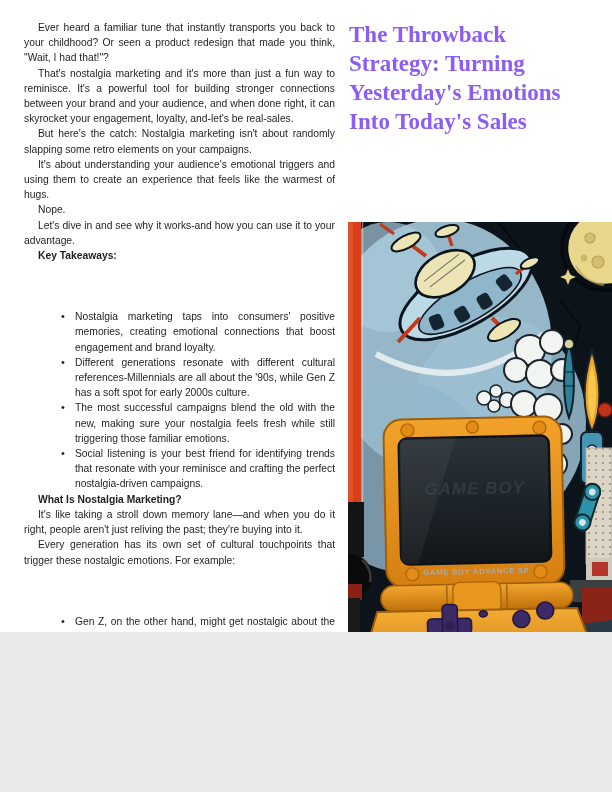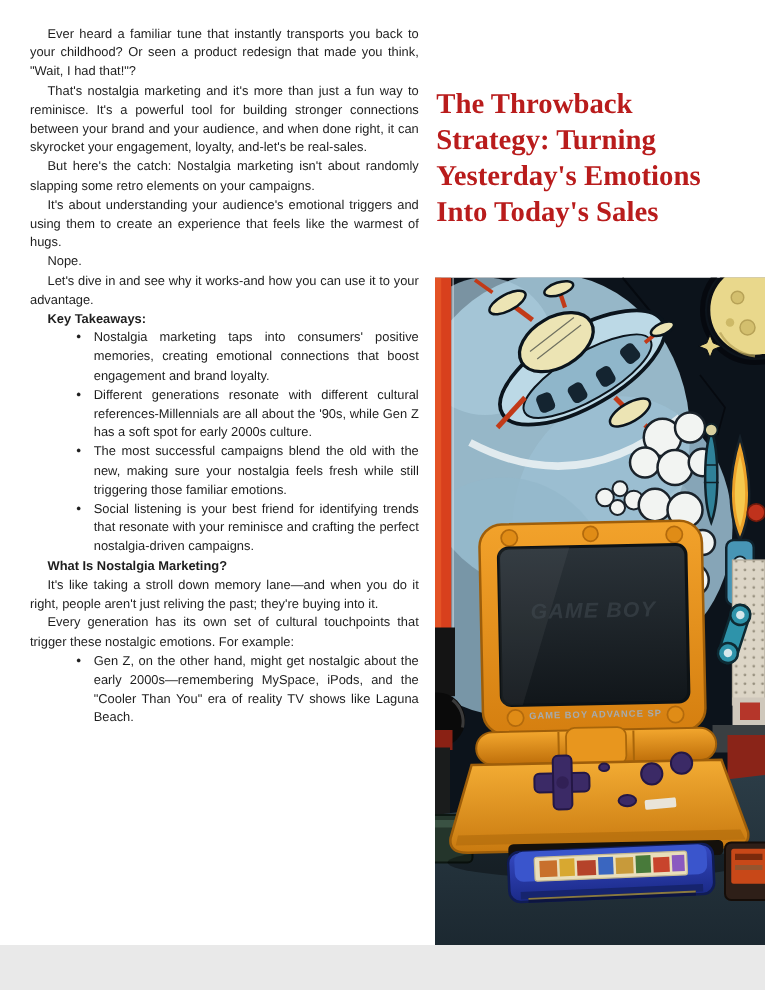--- a/index.html
+++ b/index.html
@@ -1,41 +1,41 @@
 <!DOCTYPE html>
 <html><head>
 <meta charset="utf-8">
 <style>
   * { margin:0; padding:0; box-sizing:border-box; }
   html,body { width:612px; height:792px; }
   body { background:#e9e9e9; font-family:"Liberation Sans", sans-serif; }
   .page {
-    position:relative; width:612px; height:756px; background:#ffffff;
+    position:relative; width:612px; height:632px; background:#ffffff;
     overflow:hidden;
     text-decoration:underline;
   }
   
   .body-col {
     position:absolute; left:24px; top:20px; width:311px;
     font-size:10.3px; line-height:15.2px; color:#1e1e1e;
     text-align:justify;
   }
   .body-col p { text-indent:14px; }
   .body-col p.head { font-weight:bold; }
-  ul.bullets { list-style:none; }
+  ul.bullets { list-style:none;margin-top:46px; }
   ul.bullets li { position:relative; padding-left:51px; }
   ul.bullets li::before {
     content:"\2022"; position:absolute; left:37px; top:0;
     font-size:11px;
   }
   
   .article-title {
     position:absolute; left:349px; top:20px; width:252px;
     font-family:"Liberation Serif", serif; font-weight:bold;
-    font-size:23px; line-height:29px; color:#b91c1c;margin-top:48px;
+    font-size:23px; line-height:29px; color:#8b5cf6;
   }
   
   .page-num {
     position:absolute; left:288px; top:765px; width:37px; height:21px;
     background:#737373; color:#ffffff; font-size:11px; font-weight:bold;
     display:flex; align-items:center; justify-content:center;padding-left:26px;
   }
   
   .photo {
     position:absolute; left:348px; top:222px; width:264px; height:570px;

